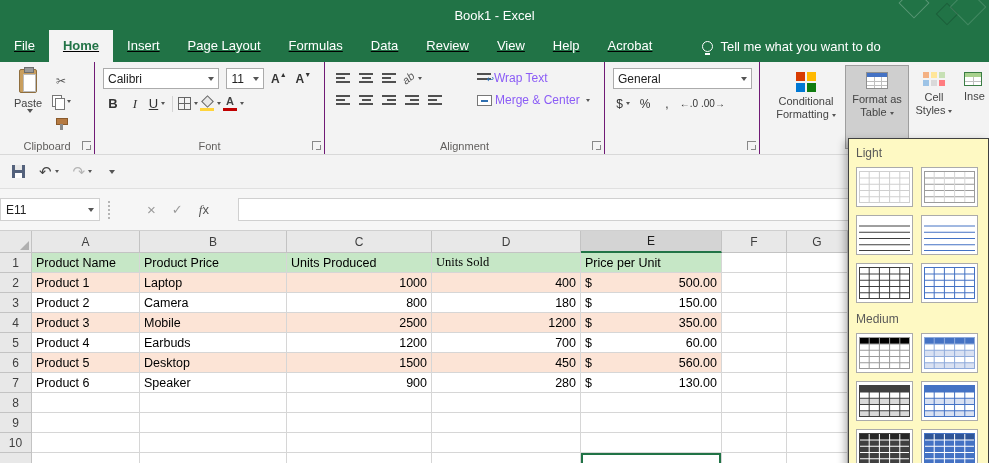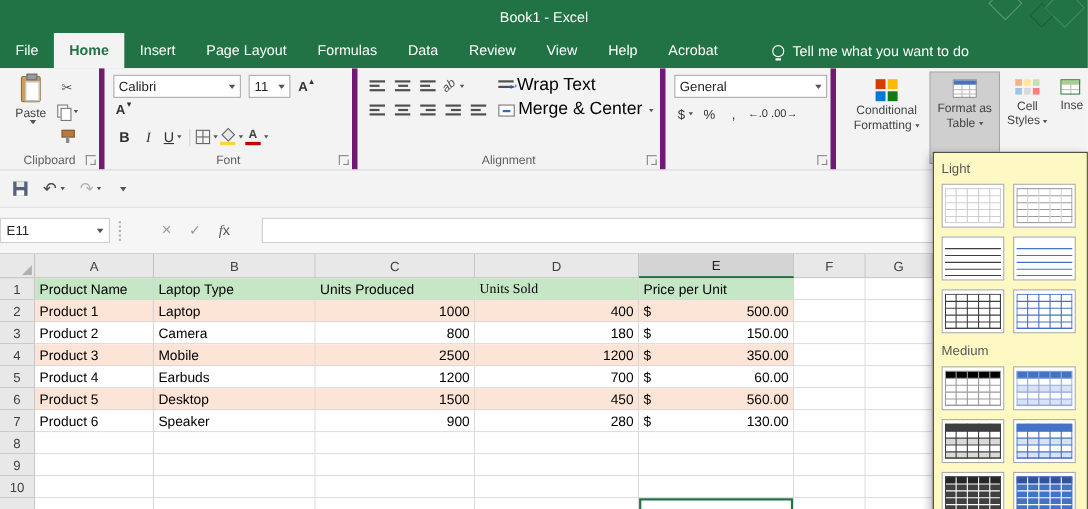--- a/index.html
+++ b/index.html
@@ -10,30 +10,30 @@
   
   .titlebar{position:absolute;left:0;top:0;width:100%;height:30px;background:var(--green);}
   .titlebar .title{position:absolute;left:50%;top:8px;transform:translateX(-50%);color:#fff;font-size:13px;white-space:nowrap;}
   .deco{position:absolute;border:1px solid rgba(255,255,255,.25);width:22px;height:22px;transform:rotate(45deg);}
   .deco.d1{right:64px;top:-8px;}
   .deco.d2{right:34px;top:6px;width:16px;height:16px;border-color:rgba(0,0,0,.18);}
   .deco.d3{right:8px;top:-6px;width:26px;height:26px;border-color:rgba(255,255,255,.15);}
 
   
   .tabrow{position:absolute;left:0;top:30px;width:100%;height:32px;background:var(--green);display:flex;align-items:stretch;}
-  .tabs{display:flex;align-items:stretch;}
+  .tabs{display:flex;align-items:stretch;text-decoration:underline;}
   .tab{color:#fff;font-size:13px;padding:8px 14px;white-space:nowrap;cursor:default;}
   .tab.active{background:#f3f3f3;color:var(--green);font-weight:bold;}
   .tellme{display:flex;align-items:center;gap:7px;color:#fff;font-size:13px;margin-left:26px;padding:0 10px;}
   .bulb{width:11px;height:11px;border:1px solid #fff;border-radius:50%;position:relative;display:inline-block;}
   .bulb::after{content:"";position:absolute;left:2px;bottom:-4px;width:5px;height:2px;background:#fff;}
 
   
   .ribbon{position:absolute;left:0;top:62px;width:100%;height:93px;background:#f3f3f3;border-bottom:1px solid #d8d8d8;display:flex;overflow:hidden;z-index:1;}
-  .rgroup{position:relative;height:100%;border-right:5px solid #701a75;flex:none;}
+  .rgroup{position:relative;height:100%;border-right:1px solid #701a75;flex:none;}
   .glabel{position:absolute;bottom:2px;left:0;width:100%;text-align:center;font-size:11px;color:#605e5c;}
   .launcher{position:absolute;right:3px;bottom:4px;width:9px;height:9px;border-left:1px solid #888;border-top:1px solid #888;}
   .launcher::after{content:"";position:absolute;right:0;bottom:0;width:4px;height:4px;border-right:1px solid #888;border-bottom:1px solid #888;}
   .car{display:inline-block;width:0;height:0;border-left:3px solid transparent;border-right:3px solid transparent;border-top:4px solid #555;margin-left:3px;vertical-align:middle;}
   .car.sm{border-left-width:2.5px;border-right-width:2.5px;border-top-width:3.5px;}
 
   
   .g-clip{width:95px;}
   .g-clip .gcontent{display:flex;padding:4px 4px 0 6px;}
   .paste-btn{width:44px;display:flex;flex-direction:column;align-items:center;padding-top:3px;cursor:default;}
@@ -77,21 +77,21 @@
   .g-align .gcontent{display:flex;padding:5px 6px 0 8px;gap:8px;}
   .acol1{width:136px;}
   .arow{display:flex;align-items:center;gap:3px;height:22px;}
   .bars{display:flex;flex-direction:column;justify-content:center;gap:2px;width:14px;height:12px;}
   .bars i{display:block;height:2px;background:#505050;}
   .bars.left i{width:14px;}  .bars.left i:nth-child(2){width:9px;}
   .bars.center i{width:14px;margin:0 auto;} .bars.center i:nth-child(2){width:9px;}
   .bars.right i{width:14px;margin-left:auto;} .bars.right i:nth-child(2){width:9px;}
   .orient{font-size:11px;font-style:italic;color:#555;transform:rotate(-40deg);display:inline-block;}
   .acol2{flex:1;}
-  .albl{font-size:16px;color:#000000;white-space:nowrap;}
+  .albl{font-size:12px;color:#8b5cf6;white-space:nowrap;}
   .wrap-icon{width:14px;height:12px;position:relative;}
   .wrap-icon::before{content:"";position:absolute;left:0;top:1px;width:14px;height:2px;background:#505050;box-shadow:0 5px 0 #505050;}
   .wrap-icon::after{content:"\21A9";position:absolute;right:-3px;top:2px;font-size:9px;color:#2f6fb0;}
   .merge-icon{width:15px;height:11px;border:1px solid #777;position:relative;background:#fff;}
   .merge-icon::after{content:"";position:absolute;left:3px;top:4px;width:7px;height:2px;background:#2f6fb0;}
 
   
   .g-num{width:155px;}
   .g-num .gcontent{padding:6px 8px 0 8px;}
   .combo.numfmt{width:139px;}
@@ -436,21 +436,21 @@
         <div class="cell colhead" style="width: 145px;">C</div>
         <div class="cell colhead" style="width: 149px;">D</div>
         <div class="cell colhead selcol" style="width: 141px;">E</div>
         <div class="cell colhead" style="width: 65px;">F</div>
         <div class="cell colhead" style="width: 61px;">G</div>
       </div>
     <div id="gridRows">
         <div class="grow">
           <div class="cell gutter" style="width: 32px;">1</div>
           <div class="cell dcell hdr" style="width: 108px;">Product Name</div>
-          <div class="cell dcell hdr" style="width: 147px;">Laptop Type</div>
+          <div class="cell dcell hdr" style="width: 147px;">Product Price</div>
           <div class="cell dcell hdr" style="width: 145px;">Units Produced</div>
           <div class="cell dcell hdr" style="width: 149px; font-family: Liberation Serif, serif;">Units Sold</div>
           <div class="cell dcell hdr" style="width: 141px;">Price per Unit</div>
           <div class="cell dcell" style="width: 65px;"></div>
           <div class="cell dcell" style="width: 61px;"></div>
         </div>
         <div class="grow">
           <div class="cell gutter" style="width: 32px;">2</div>
           <div class="cell dcell band" style="width: 108px;">Product 1</div>
           <div class="cell dcell band" style="width: 147px;">Laptop</div>

